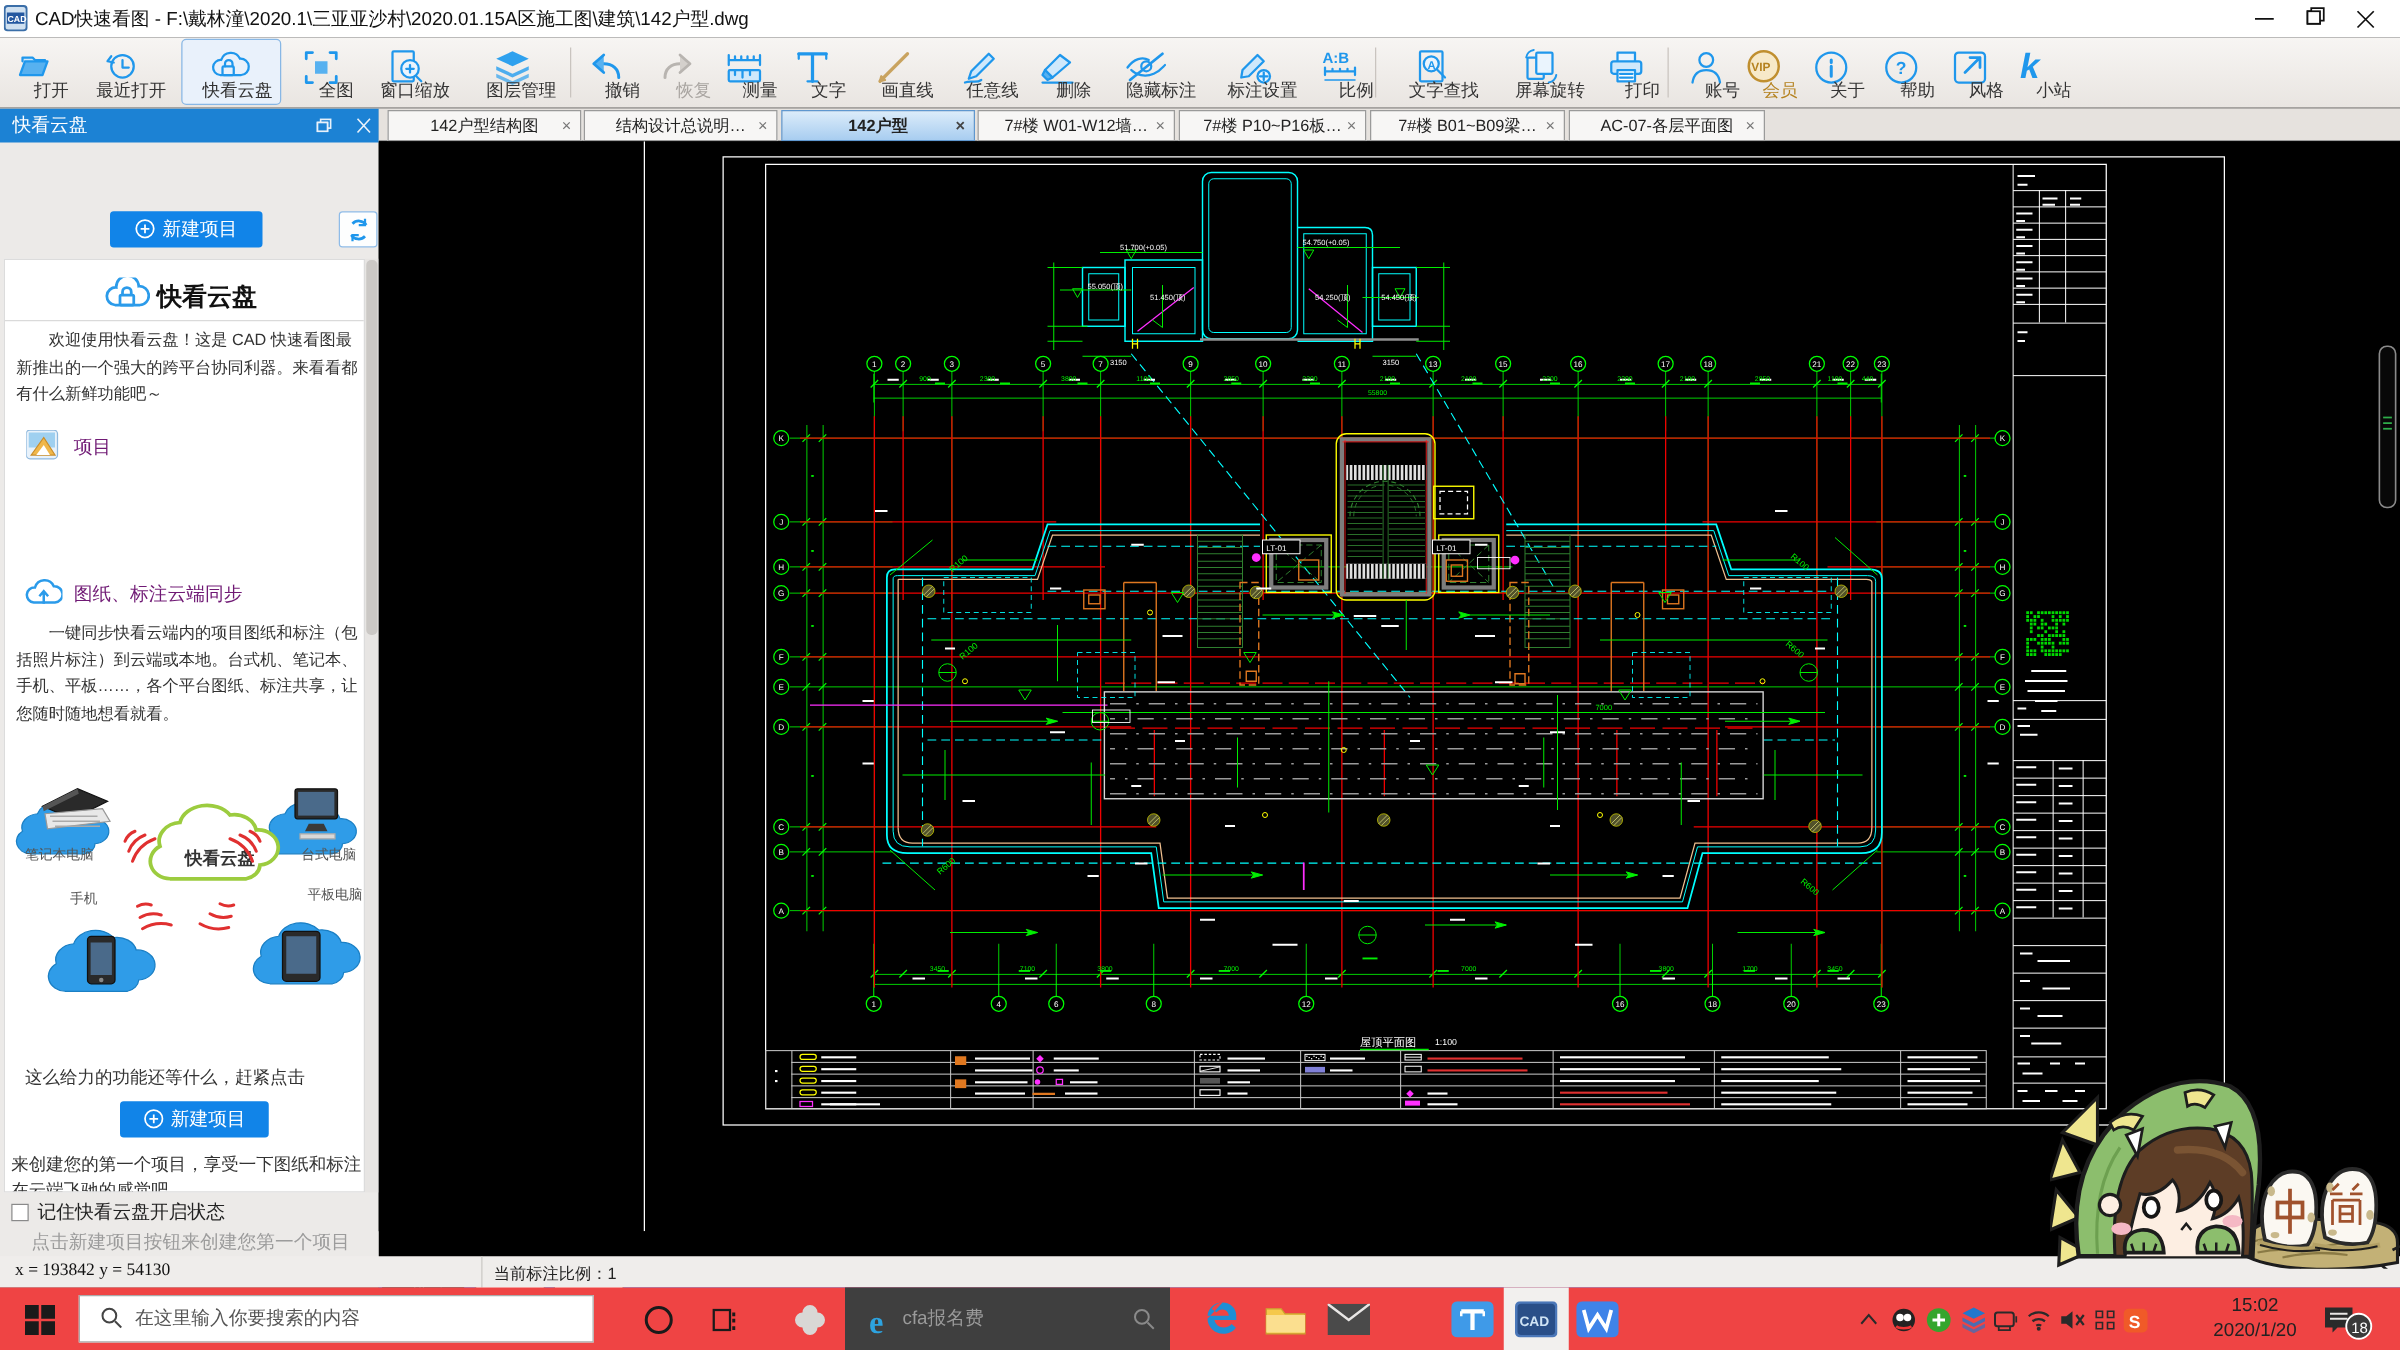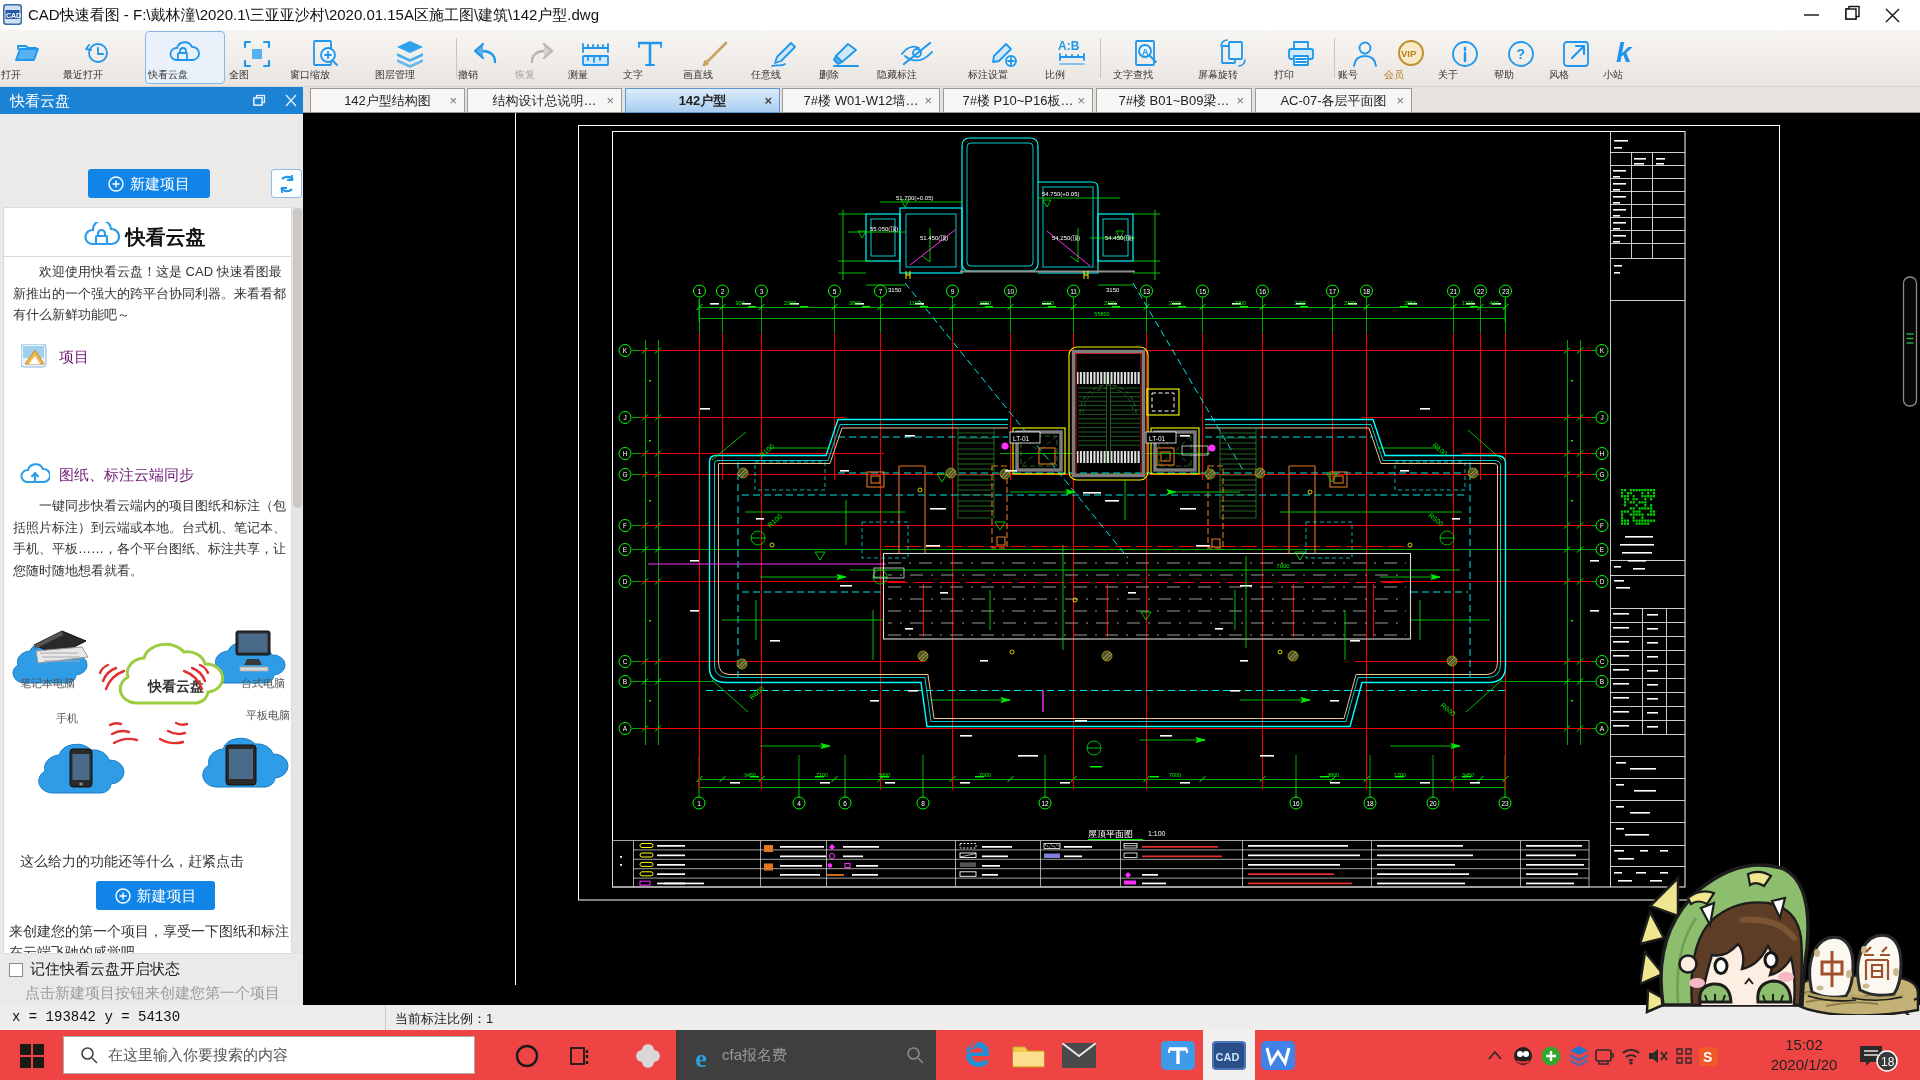--- a/index.html
+++ b/index.html
@@ -3,21 +3,21 @@
 <style>
 *{margin:0;padding:0;box-sizing:border-box}
 html,body{width:1920px;height:1080px;overflow:hidden;background:#000;font-family:"Liberation Sans",sans-serif}
 .abs{position:absolute}
 #page{position:relative;width:1920px;height:1080px}
 
 #titlebar{left:0;top:0;width:1920px;height:30px;background:#fff;color:#111;font-size:15px}
 #titletext{left:28px;top:6px}
 
 #toolbar{left:0;top:30px;width:1920px;height:57px;background:linear-gradient(#f7f5f3,#e9e5e1);border-bottom:1px solid #d8d4d0}
-.tbtn{position:absolute;top:4px;height:50px;text-align:left;color:#333;font-size:10px}
+.tbtn{position:absolute;top:4px;height:50px;text-align:right;color:#333;font-size:14px}
 .tbtn .ic{display:block;margin:0 auto;height:30px}
 .tbtn .lb{position:absolute;bottom:2px;left:0;right:0;white-space:nowrap}
 .tsep{position:absolute;top:8px;width:1px;height:40px;background:#c9c4bf}
 #cloudhl{left:145px;top:1px;width:80px;height:53px;background:#e9f1fb;border:1px solid #88b7e5;border-radius:4px}
 
 #sidebar{left:0;top:87px;width:303px;height:943px;background:#eceae8}
 #sbheader{left:0;top:0;width:303px;height:27px;background:#1c82d4;color:#fff;font-size:15px;line-height:27px}
 #sbtitle{left:0;top:27px;width:303px;height:93px;background:#f0f2f5}
 #sbpanel{left:3px;top:120px;width:289px;height:747px;background:#fff;overflow:hidden;border:1px solid #dcdcdc}
 #sbscroll{left:292px;top:120px;width:11px;height:747px;background:#e7e5e3}
@@ -1458,21 +1458,21 @@
       <text x="26" y="15" font-size="13" fill="#fff" font-family="Liberation Sans">模型</text>
       <path d="M76 0h58l-7 19h-44z" fill="#fff" stroke="#555" stroke-width="1"></path>
       <text x="88" y="15" font-size="13" fill="#111" font-family="Liberation Sans">布局1</text>
       <path d="M139 0h58l-7 19h-44z" fill="#fff" stroke="#555" stroke-width="1"></path>
       <text x="151" y="15" font-size="13" fill="#111" font-family="Liberation Sans">布局2</text>
     </svg>
   </div>
   <div class="abs" id="status">
     <div class="abs" style="left:385px;top:0;width:1px;height:25px;background:#ccc9c6"></div>
     <div class="abs" style="left:395px;top:5px">当前标注比例：1</div>
-    <div class="abs" style="left:12px;top:4px;font-size:14px;color:#111;font-family:Liberation Mono, monospace">x = 193842  y = 54130</div>
+    <div class="abs" style="left:12px;top:4px;font-size:14px;color:#111;font-family:Liberation Serif, serif">x = 193842  y = 54130</div>
   </div>
   <div class="abs" id="taskbar">
     <svg class="abs" style="left:20px;top:14px" width="24" height="24" viewBox="0 0 24 24" fill="#1a1a1a">
         <rect x="0" y="0" width="11" height="11"></rect>
         <rect x="13" y="0" width="11" height="11"></rect>
         <rect x="0" y="13" width="11" height="11"></rect>
         <rect x="13" y="13" width="11" height="11"></rect>
       </svg>
     <div class="abs" id="searchbox">
       <svg style="vertical-align:-4px;margin:0 10px 0 16px" width="18" height="18" viewBox="0 0 18 18" fill="none" stroke="#444" stroke-width="1.6">

